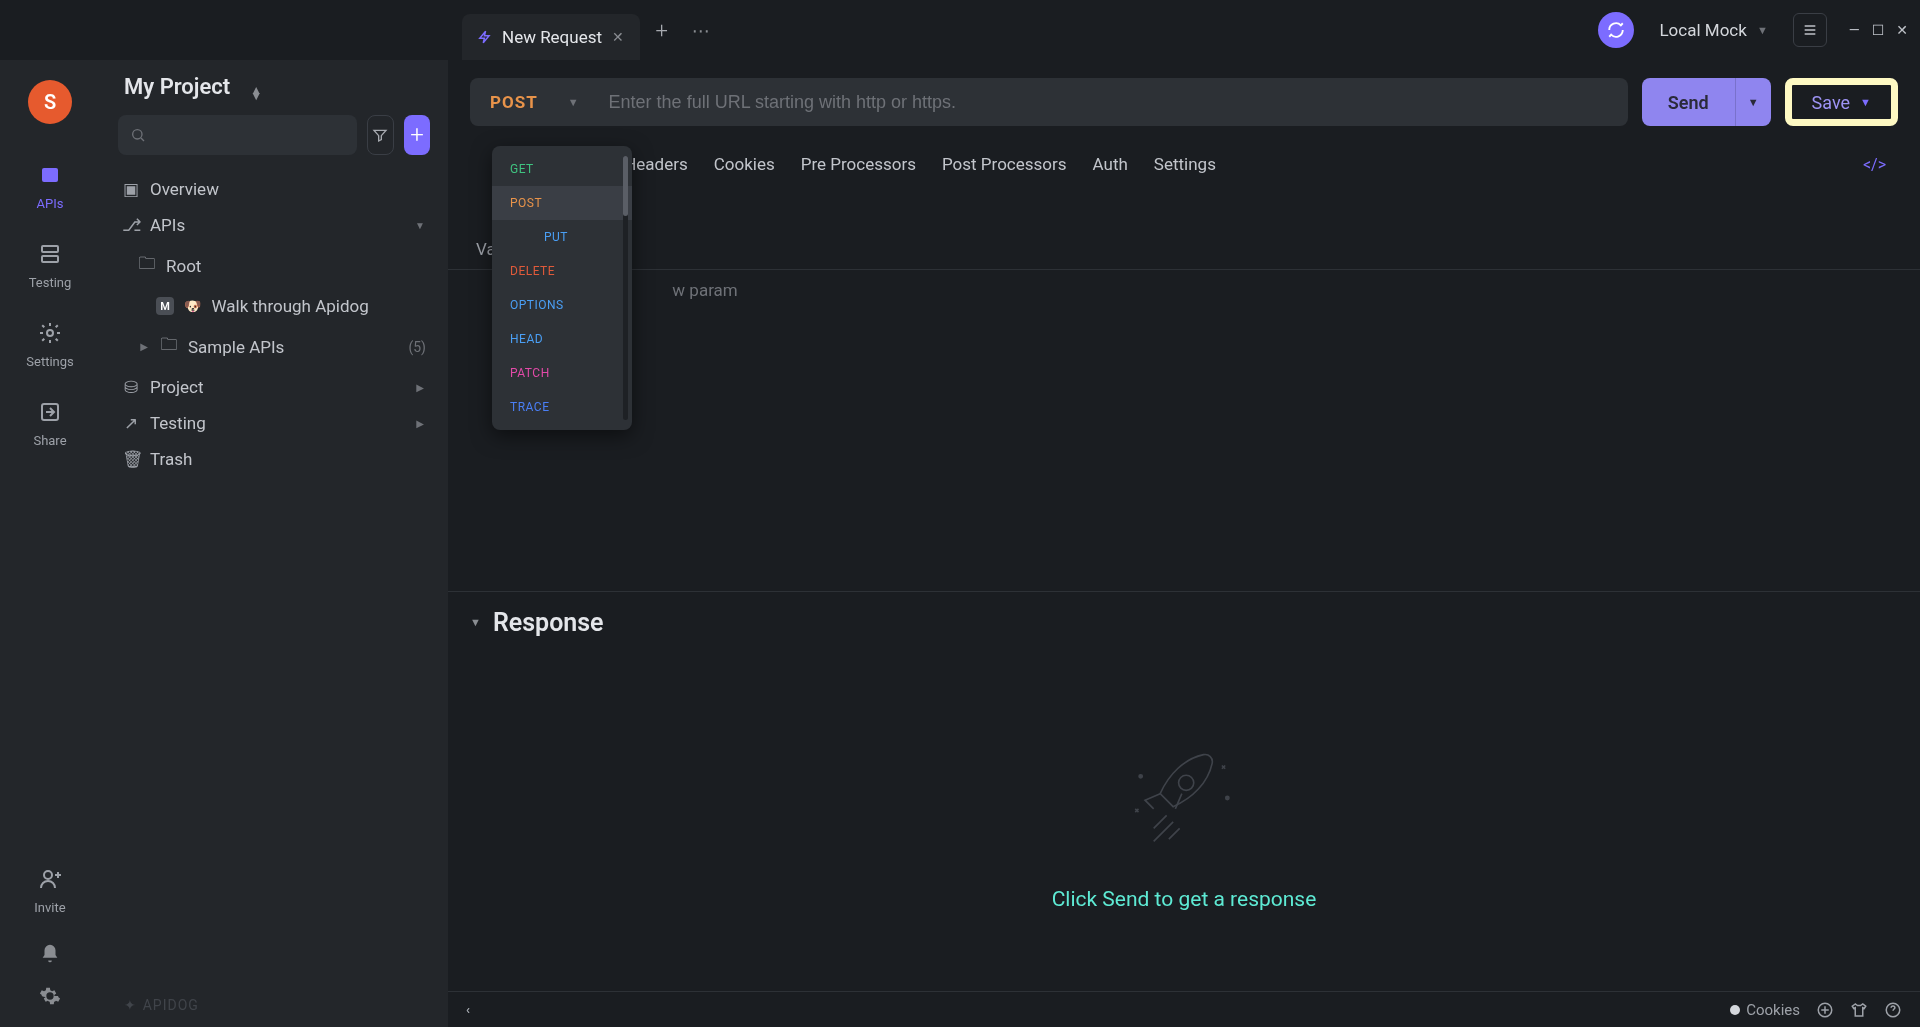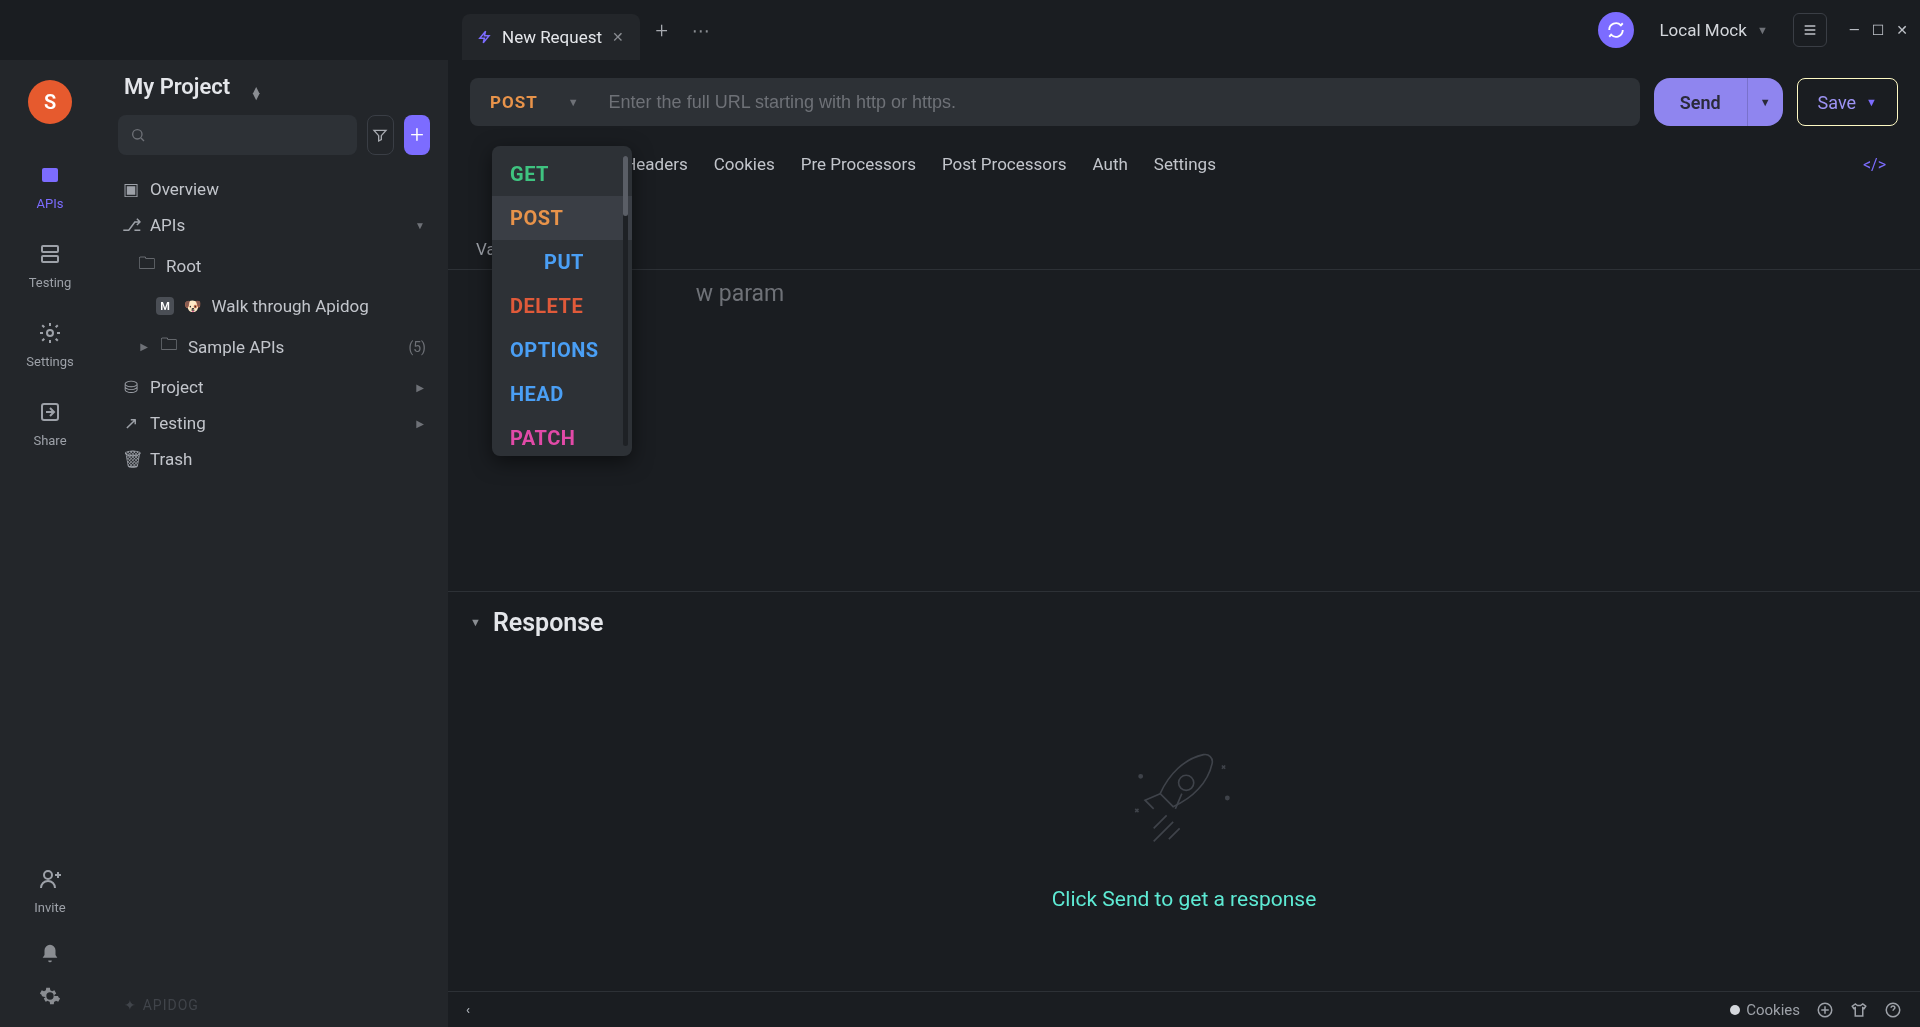--- a/index.html
+++ b/index.html
@@ -60,39 +60,39 @@
 
 
 .main { flex: 1; background: #1a1d21; display: flex; flex-direction: column; min-width: 0; position: relative; }
 .request-bar { display: flex; gap: 14px; padding: 18px 22px 10px; align-items: center; }
 .url-group { flex: 1; display: flex; background: #2d3136; border-radius: 8px; height: 48px; align-items: center; }
 .method-select { display: flex; align-items: center; gap: 30px; padding: 0 20px; height: 100%; cursor: pointer; position: relative; }
 .method-select .meth { color: #e8934a; font-weight: 700; font-size: 17px; letter-spacing: 1px; }
 .method-select .chev { color: #6e7177; font-size: 11px; }
 .url-input { flex: 1; background: transparent; border: none; outline: none; font-size: 18px; color: #d4d7dc; padding: 0 10px; }
 .url-input::placeholder { color: #6e7177; }
-.send-btn { display: flex; align-items: center; height: 48px; background: #8f85ef; border-radius: 16px; overflow: hidden; cursor: pointer; }
+.send-btn { display: flex; align-items: center; height: 48px; background: #8f85ef; border-radius: 8px; overflow: hidden; cursor: pointer; }
 .send-btn .send-main { padding: 0 26px; color: #2a2a3a; font-weight: 600; font-size: 18px; }
 .send-btn .send-chev { padding: 0 12px; border-left: 1px solid rgba(0,0,0,0.15); color: #2a2a3a; font-size: 11px; height: 100%; display: flex; align-items: center; }
-.save-btn { display: flex; align-items: center; gap: 10px; height: 48px; border: 1px solid #fef9c3; border-radius: 8px; padding: 0 20px; color: #9e94f5; font-size: 18px; cursor: pointer; }
+.save-btn { display: flex; align-items: center; gap: 10px; height: 48px; border: 7px solid #fef9c3; border-radius: 8px; padding: 0 20px; color: #9e94f5; font-size: 18px; cursor: pointer; }
 .save-btn .chev { color: #7c6cff; font-size: 11px; }
 
 .req-tabs { display: flex; gap: 26px; padding: 8px 28px 0; border-bottom: 1px solid transparent; align-items: center; }
 .req-tab { padding: 10px 0; color: #c2c5cb; font-size: 17px; cursor: pointer; white-space: nowrap; }
 .req-tabs .spacer { flex: 1; }
 .code-icon { color: #7c6cff; font-size: 16px; cursor: pointer; padding-right: 6px; }
 
 .params-head, .params-row { display: flex; padding: 10px 28px; }
 .params-head { color: #9da1a8; font-size: 17px; border-bottom: 1px solid #2d3136; margin-top: 24px; flex-direction: column; }
 .params-head .col, .params-row .col { flex: 1; }
-.params-row { color: #6e7177; font-size: 23px; }
+.params-row { color: #6e7177; font-size: 17px; }
 
 
 .method-dropdown { position: absolute; left: 22px; top: 68px; width: 140px; background: #2d3136; border-radius: 8px; box-shadow: 0 6px 20px rgba(0,0,0,0.5); padding: 6px 0; z-index: 100; max-height: 310px; overflow: hidden; }
-.md-item { padding: 10px 18px; font-weight: 700; font-size: 20px; letter-spacing: 0.5px; cursor: pointer; }
+.md-item { padding: 10px 18px; font-weight: 400; font-size: 12px; letter-spacing: 0.5px; cursor: pointer; }
 .md-item.selected { background: #3a3e45; }
 .md-scroll { position: absolute; right: 4px; top: 10px; bottom: 10px; width: 5px; background: #1e2125; border-radius: 3px; }
 .md-scroll::before { content: ''; position: absolute; left: 0; right: 0; top: 0; height: 60px; background: #5a5e66; border-radius: 3px; }
 
 .c-get { color: #3fc380; }
 .c-post { color: #e8934a; }
 .c-put { color: #4a9ff5; margin-left: 34px; }
 .c-delete { color: #e05a3a; }
 .c-options { color: #4a9ff5; }
 .c-head { color: #4a9ff5; }

